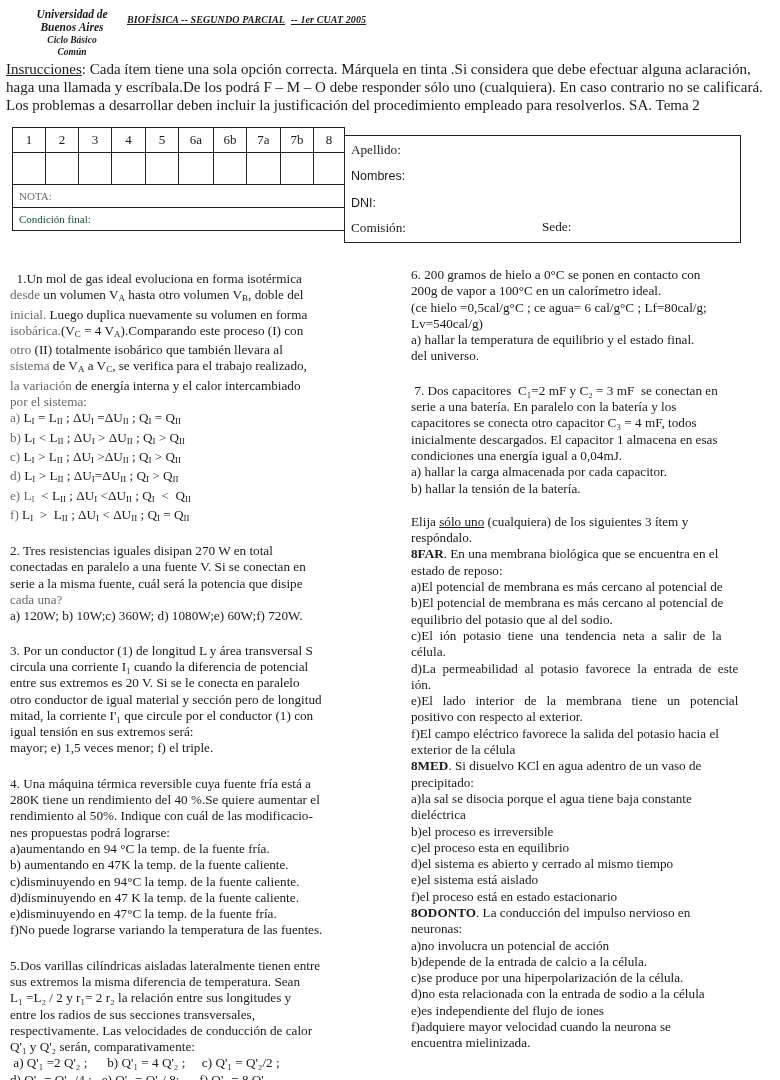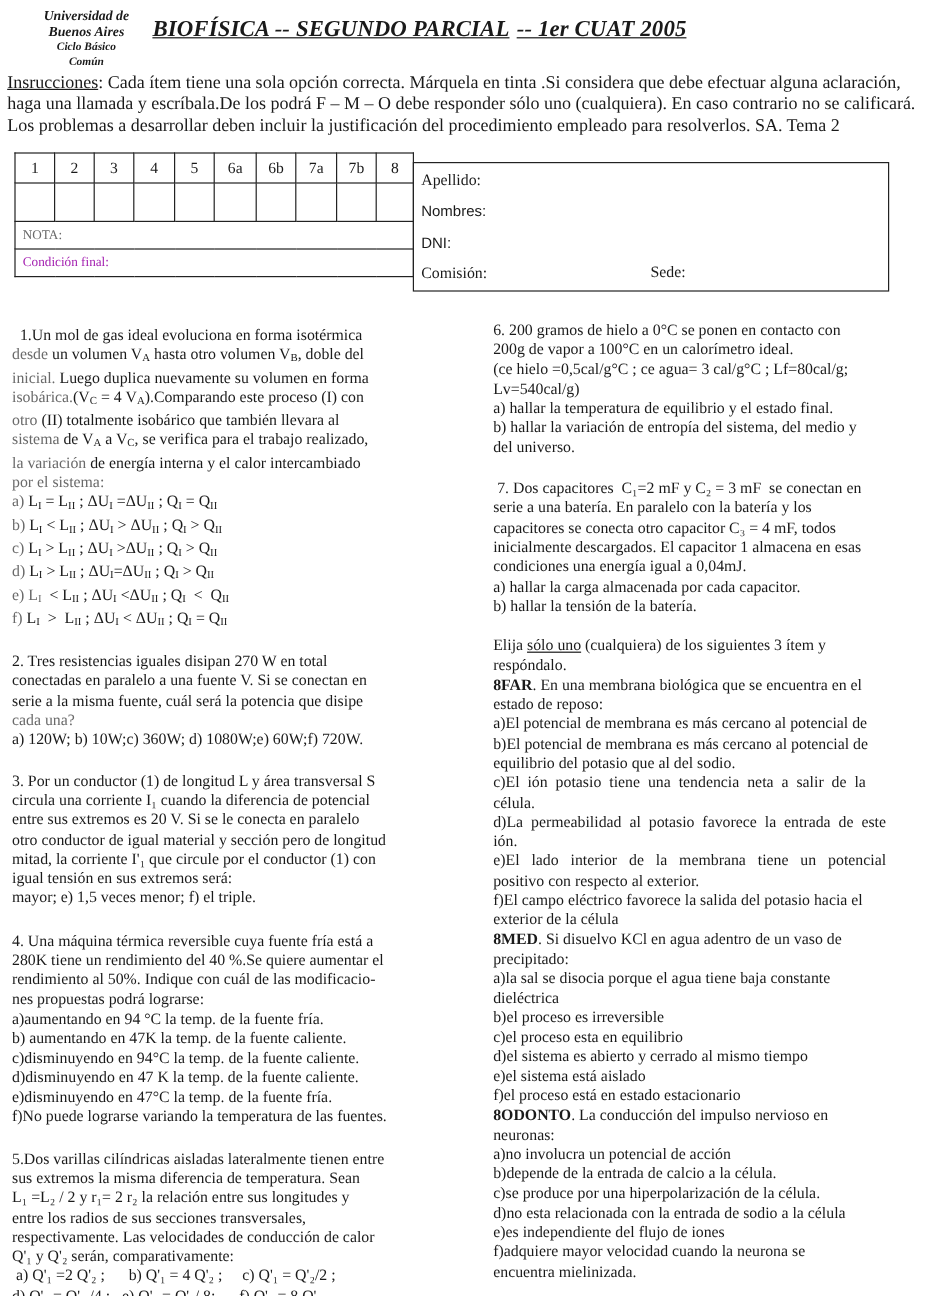--- a/index.html
+++ b/index.html
@@ -2,21 +2,21 @@
 <html><head>
 <meta charset="utf-8">
 <style>
   html, body { margin: 0; padding: 0; background: #ffffff; }
   body { width: 780px; height: 1080px; position: relative; overflow: hidden;
          font-family: "Liberation Serif", "DejaVu Serif", serif; color: #1a1a1a; }
   .abs { position: absolute; }
   .uni { left: 22px; top: 8px; width: 100px; text-align: center; font-style: italic;
          font-weight: bold; font-size: 11.5px; line-height: 13px; }
   .uni .sm { font-size: 9.5px; font-weight: bold; line-height: 12px; text-align: center; }
-  .title { left: 127px; top: 14px; font-size: 19px; font-style: italic; font-weight: bold;
+  .title { left: 127px; top: 14px; font-size: 10px; font-style: italic; font-weight: bold;
            text-decoration: underline; letter-spacing: 0.1px; }
   .title .gap { display: inline-block; width: 6px; }
   .instr { left: 6px; top: 60px; width: 770px; font-size: 15px; line-height: 18px; }
   .instr p { margin: 0; white-space: nowrap; }
   .instr .u { text-decoration: underline; }
   .faint { color: #6a6a6a; }
 
   
   .grid { border-collapse: collapse; position: absolute; left: 12px; top: 127px; }
   .grid td { border: 1px solid #222; height: 23px; padding: 0; text-align: center;
@@ -80,21 +80,21 @@
     <td></td>
     <td></td>
     <td></td>
     <td></td>
     <td></td>
   </tr>
   <tr>
     <td colspan="10" class="wide faint">NOTA:</td>
   </tr>
   <tr>
-    <td colspan="10" class="wide" style="color:#a21caf">Condición final:</td>
+    <td colspan="10" class="wide" style="color:#14532d">Condición final:</td>
   </tr>
 </tbody>
   </table>
 
 <div class="infobox">
   <div class="row" style="top:6px">Apellido:</div>
   <div class="row sans" style="top:33px">Nombres:</div>
   <div class="row sans" style="top:60px">DNI:</div>
   <div class="row" style="top:84px">Comisión:</div>
   <div class="row" style="top:83px; left:197px">Sede:</div>
@@ -158,24 +158,23 @@
     <p>Q'₁ y Q'₂  serán, comparativamente:</p>
     <p style="white-space:pre"> a) Q'₁ =2 Q'₂ ;      b) Q'₁ = 4 Q'₂ ;     c) Q'₁ = Q'₂/2 ;</p>
     <p style="white-space:pre">d) Q'₁ = Q'₂ /4 ;   e) Q'₁ = Q'₂/ 8;      f) Q'₁ = 8.Q'₂</p>
   </div>
 </div>
 
 <div class="col right">
   <div>
     <p>6. 200 gramos de hielo a 0°C se ponen en contacto con</p>
     <p>200g de vapor a 100°C en un calorímetro ideal.</p>
-    <p>(ce hielo =0,5cal/g°C ; ce agua= 3 cal/g°C ; Lf=80cal/g;</p>
+    <p>(ce hielo =0,5cal/g°C ; ce agua= 6 cal/g°C ; Lf=80cal/g;</p>
     <p>Lv=540cal/g)</p>
     <p>a) hallar la temperatura de equilibrio y el estado final.</p>
-    <p>b) hallar la variación de entropía del sistema, del medio y</p>
     <p>del universo.</p>
   </div>
   <div class="gapline" style="height:18px"></div>
   <div>
     <p style="white-space:pre"> 7. Dos capacitores  C₁=2 mF y C₂ = 3 mF  se conectan en</p>
     <p>serie a una batería. En paralelo con la batería y los</p>
     <p>capacitores se conecta otro capacitor  C₃ = 4 mF, todos</p>
     <p>inicialmente descargados. El capacitor 1 almacena en esas</p>
     <p>condiciones una energía igual a 0,04mJ.</p>
     <p>a) hallar la carga almacenada por cada capacitor.</p>

